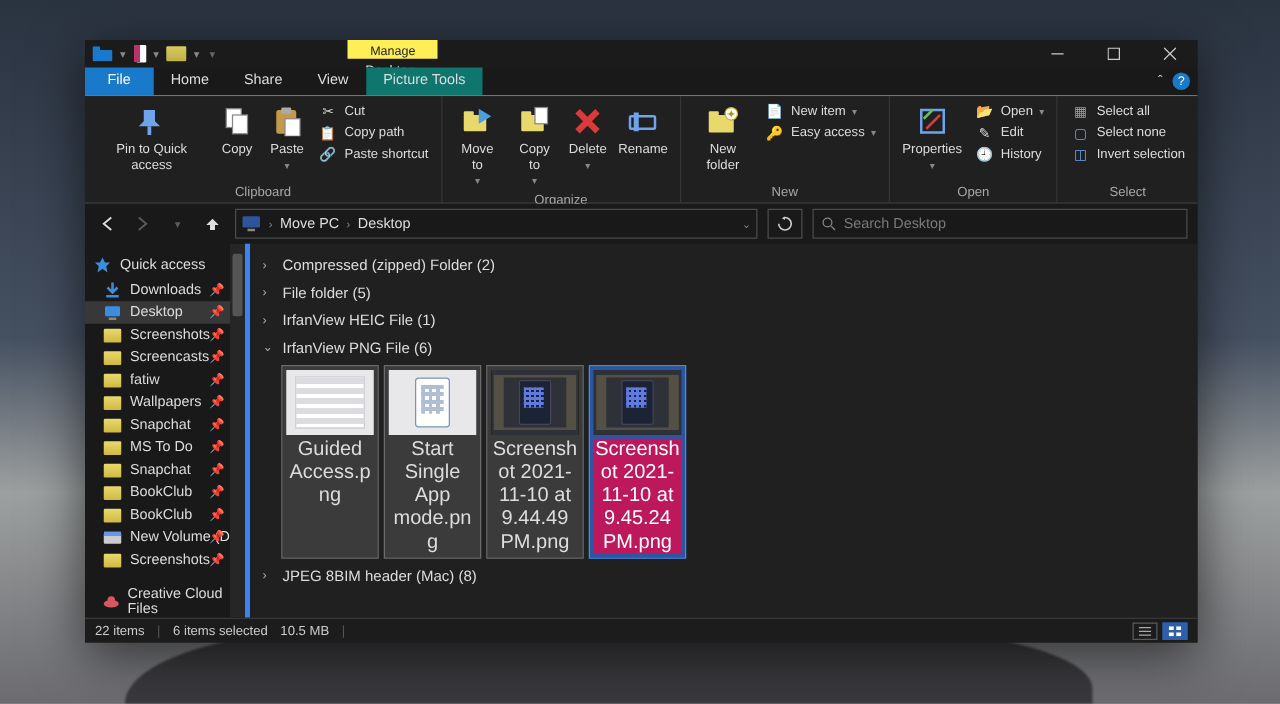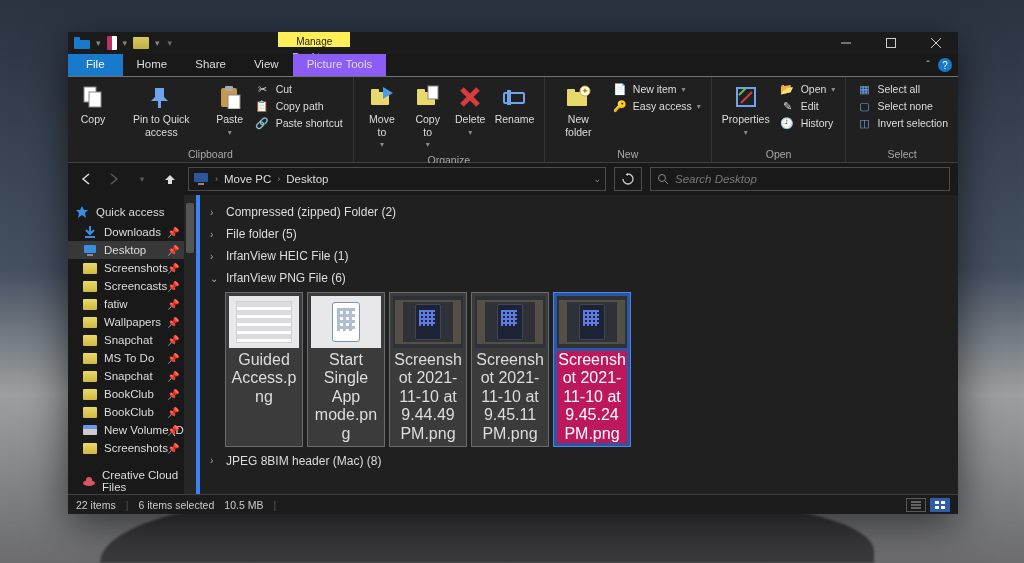--- a/index.html
+++ b/index.html
@@ -103,21 +103,21 @@
     padding: 4px 14px 0;
     font-size: 11.5px;
     color: #ddd;
   }
   .menu-tab.file {
     background: #1979ca;
     color: #fff;
     padding: 4px 18px 0;
   }
   .menu-tab.picture {
-    background: #8b5cf6;
+    background: #0f766e;
   }
   .menurow-spacer { flex: 1; }
   .menurow-right {
     display: flex;
     align-items: center;
     padding-right: 6px;
     gap: 8px;
   }
   .help-ico {
     width: 14px; height: 14px;
@@ -242,21 +242,20 @@
     gap: 6px;
     color: #888;
   }
   .search-bar input {
     background: transparent;
     border: none;
     outline: none;
     color: #ddd;
     font-size: 11.5px;
     flex: 1;
-    font-style: italic;
   }
   .search-bar input::placeholder { color: #7a7a7a; }
 
   
   .main {
     flex: 1;
     display: flex;
     min-height: 0;
   }
   .sidebar {
@@ -459,35 +458,35 @@
       <span class="help-ico">?</span>
     </div>
   </div>
 
   <div class="ribbon">
 
     <div class="ribbon-group">
       <div class="ribbon-group-content">
         <div class="ribbon-bigbtn">
           <span class="ic">
+              <svg width="24" height="24" viewBox="0 0 24 24">
+                <path d="M6 3 L15 3 L15 12 L19 16 L2 16 L6 12 Z" fill="#6fa3ec"></path>
+                <rect x="9" y="16" width="3" height="7" fill="#6fa3ec"></rect>
+              </svg>
+            </span>
+          <span>Pin to Quick access</span>
+        </div>
+        <div class="ribbon-bigbtn">
+          <span class="ic">
               <svg width="24" height="24">
                 <rect x="3" y="2" width="12" height="15" fill="#fff" stroke="#888"></rect>
                 <rect x="8" y="7" width="12" height="15" fill="#fff" stroke="#888"></rect>
               </svg>
             </span>
           <span>Copy</span>
-        </div>
-        <div class="ribbon-bigbtn">
-          <span class="ic">
-              <svg width="24" height="24" viewBox="0 0 24 24">
-                <path d="M6 3 L15 3 L15 12 L19 16 L2 16 L6 12 Z" fill="#6fa3ec"></path>
-                <rect x="9" y="16" width="3" height="7" fill="#6fa3ec"></rect>
-              </svg>
-            </span>
-          <span>Pin to Quick access</span>
         </div>
         <div class="ribbon-bigbtn">
           <span class="ic">
               <svg width="24" height="24">
                 <rect x="3" y="3" width="16" height="19" rx="2" fill="#c49a4a"></rect>
                 <rect x="7" y="1" width="8" height="5" rx="1" fill="#aaa"></rect>
                 <rect x="10" y="10" width="12" height="14" fill="#fff" stroke="#888"></rect>
               </svg>
             </span>
           <span>Paste</span>
@@ -843,28 +842,20 @@
               <div class="thumb-label">Start Single App mode.png</div>
             </div>
             <div class="thumb selected">
               <div class="thumb-img">
                 <div class="mock-desk">
                   <div class="side"></div>
                 </div>
               </div>
               <div class="thumb-label">Screenshot 2021-11-10 at 9.44.49 PM.png</div>
             </div>
-            <div class="thumb selected">
-              <div class="thumb-img">
-                <div class="mock-desk">
-                  <div class="side"></div>
-                </div>
-              </div>
-              <div class="thumb-label">Screenshot 2021-11-10 at 9.45.11 PM.png</div>
-            </div>
             <div class="thumb selected primary">
               <div class="thumb-img">
                 <div class="mock-desk">
                   <div class="side"></div>
                 </div>
               </div>
               <div class="thumb-label">Screenshot 2021-11-10 at 9.45.24 PM.png</div>
             </div>
           </div>
           <div class="group-row">

